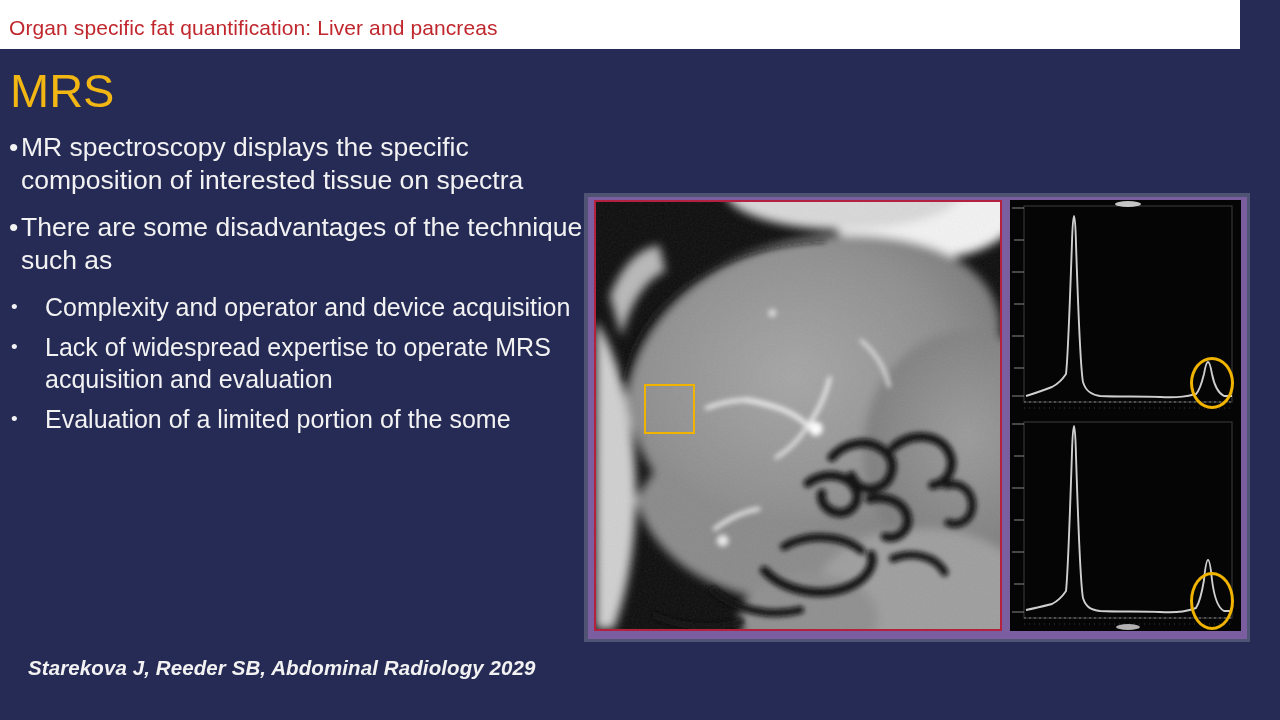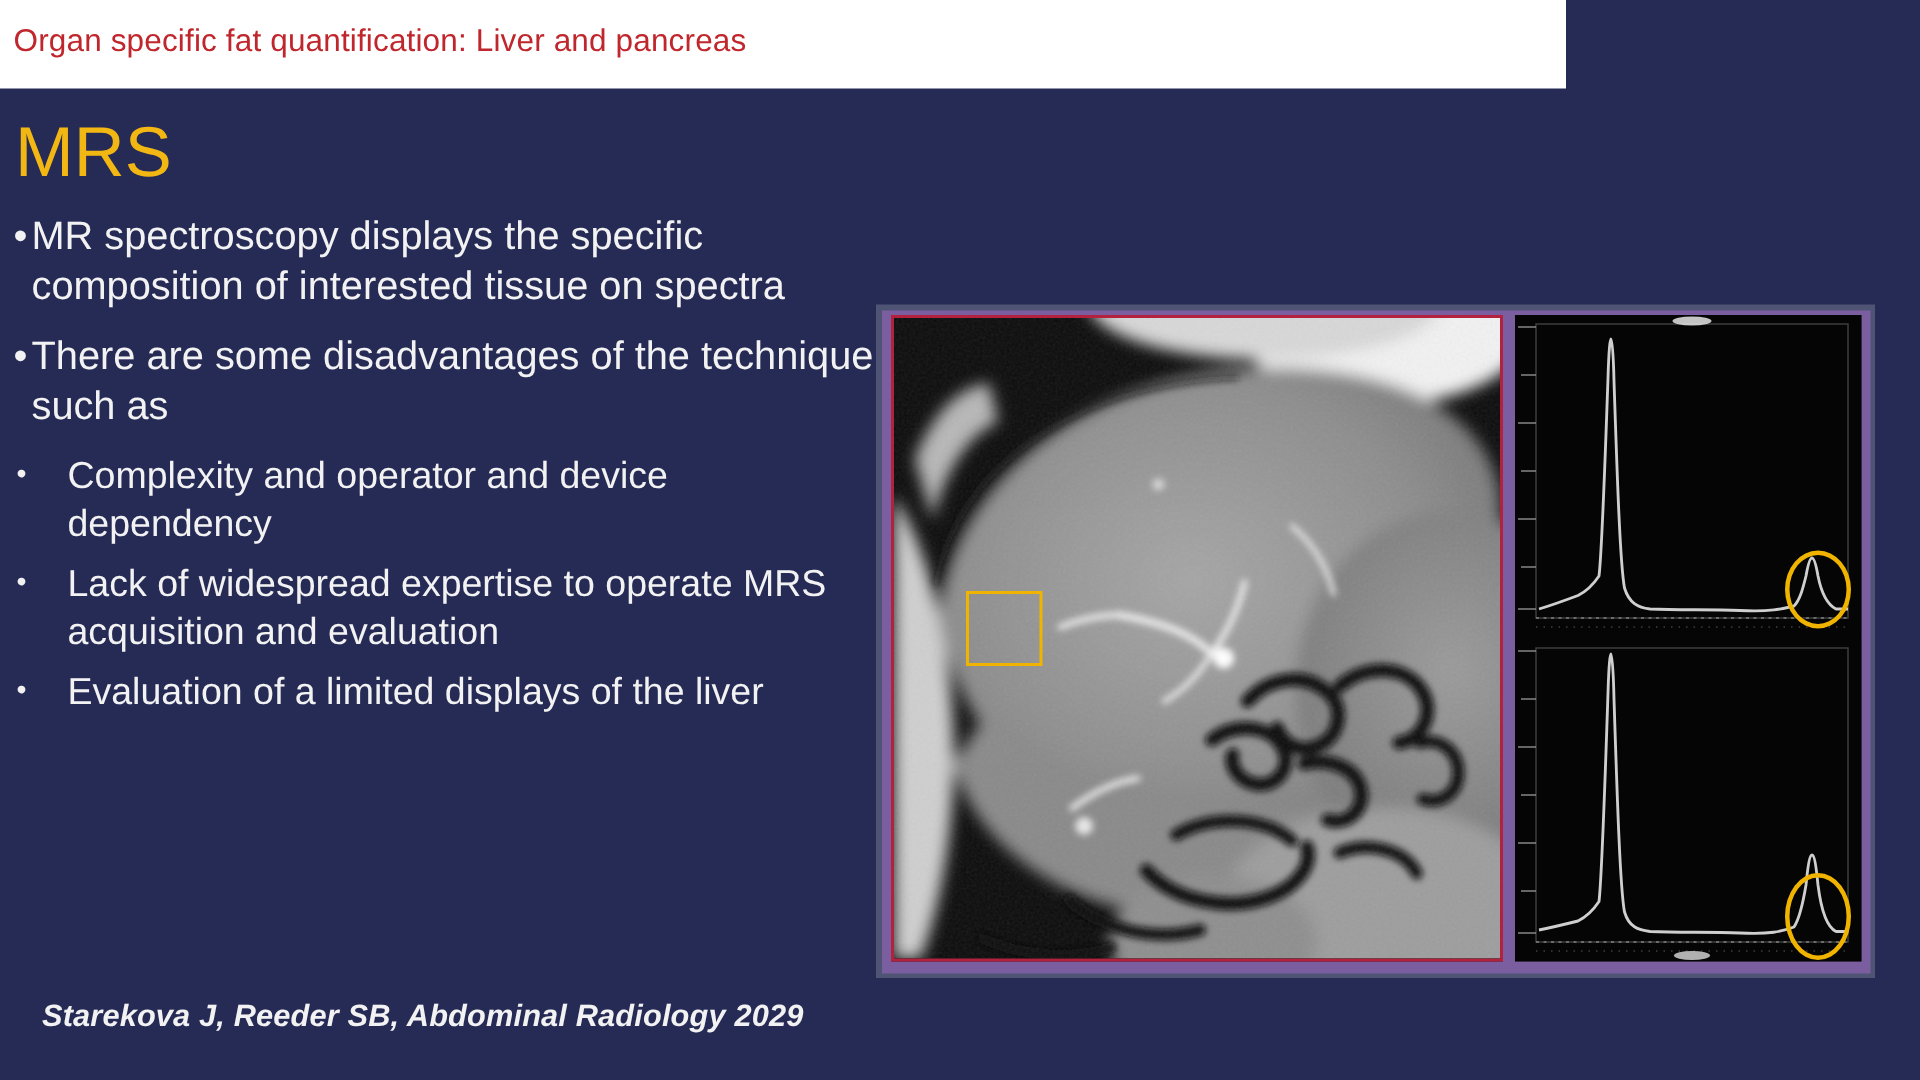--- a/index.html
+++ b/index.html
@@ -13,38 +13,39 @@
     height: 720px;
     overflow: hidden;
     background: #262b56;
     font-family: "Liberation Sans", sans-serif;
   }
 
   
   #header-band {
     position: absolute;
     left: 0; top: 0;
-    width: 1044px;
+    width: 1201px;
     height: 62px;
     background: #ffffff;
+    padding-left: 39px;
   }
   #header-title {
     position: absolute;
     left: 9px;
     top: 16px;
     font-size: 21px;
     color: #c0272d;
     letter-spacing: 0.1px;
     white-space: nowrap;
   }
 
   
   #body-area {
     position: absolute;
-    left: 0; top: 59px;
+    left: 0; top: 49px;
     width: 1280px;
     height: 658px;
     background: #262b56;
   }
 
   #slide-title {
     position: absolute;
     left: 10px;
     top: 18px;
     font-size: 47px;
@@ -195,31 +196,31 @@
         <span>MR spectroscopy displays the specific composition of interested tissue on spectra</span>
       </div>
 
       <div class="b1">
         <span class="dot">•</span>
         <span>There are some disadvantages of the technique such as</span>
       </div>
 
       <div class="b2">
         <span class="dot">•</span>
-        <span>Complexity and operator and device dependency</span>
+        <span>Complexity and operator and device acquisition</span>
       </div>
 
       <div class="b2">
         <span class="dot">•</span>
         <span>Lack of widespread expertise to operate MRS acquisition and evaluation</span>
       </div>
 
       <div class="b2">
         <span class="dot">•</span>
-        <span>Evaluation of a limited displays of the liver</span>
+        <span>Evaluation of a limited portion of the some</span>
       </div>
 
     </div>
 
     <div id="citation">Starekova J, Reeder SB, Abdominal Radiology 2029</div>
 
     <div id="figure">
       <div id="figure-outer"></div>
       <div id="figure-purple"></div>
 

